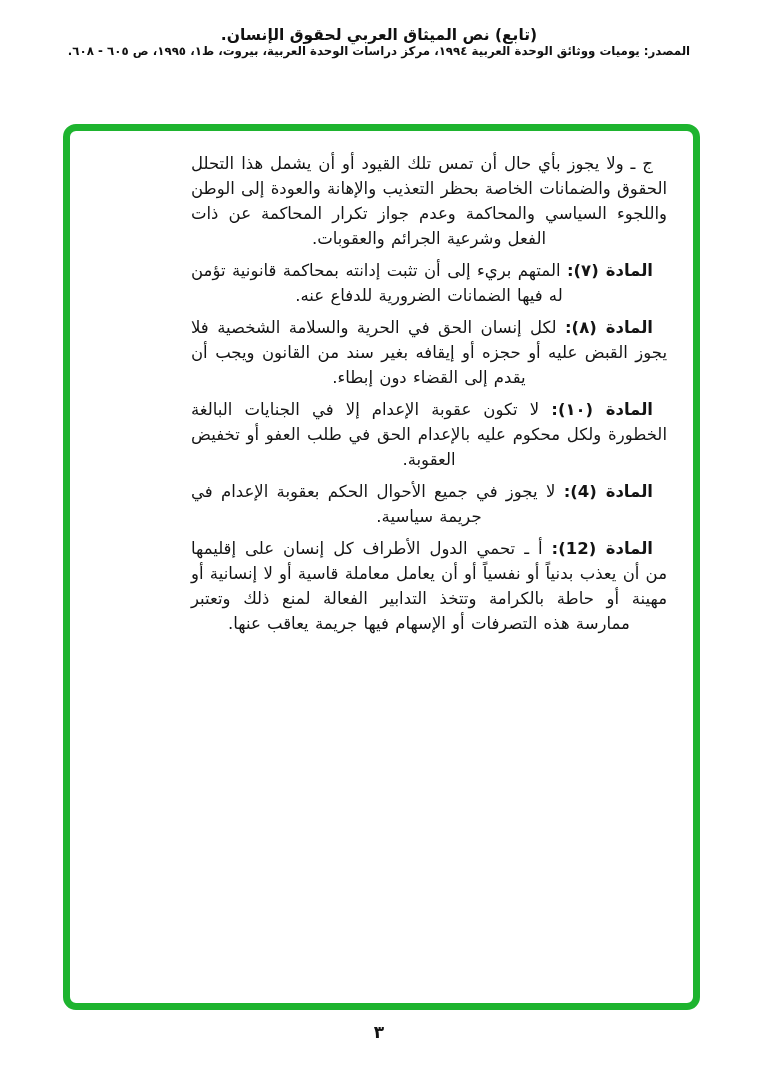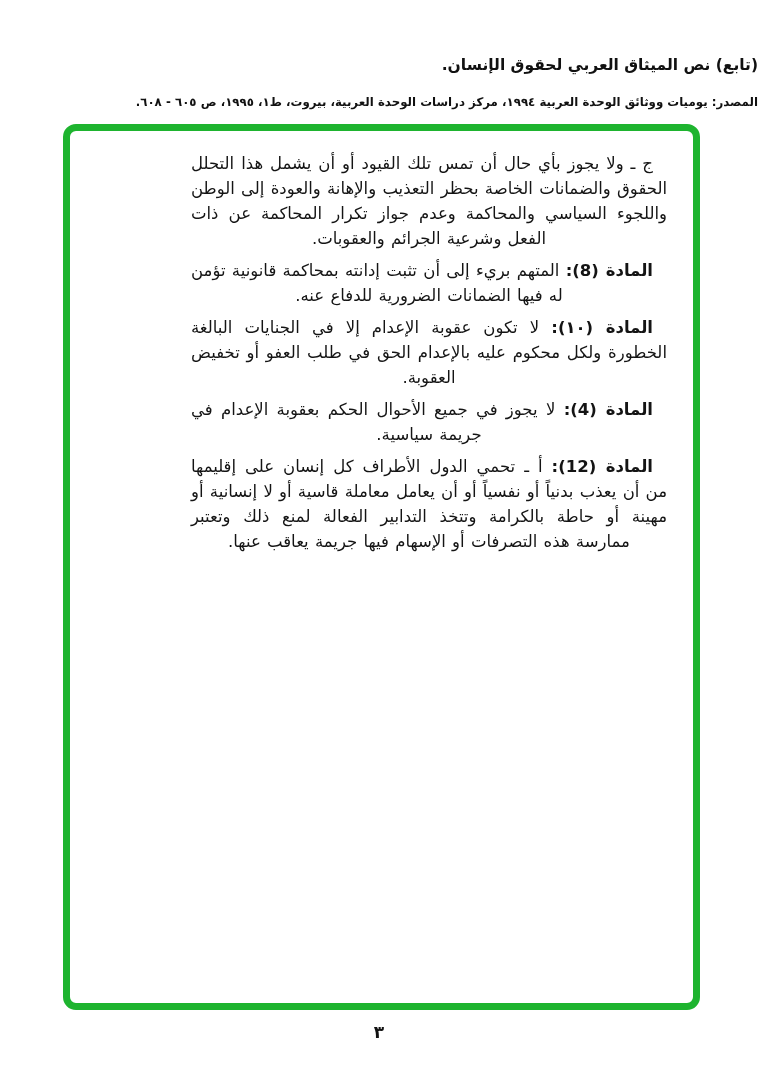--- a/index.html
+++ b/index.html
@@ -11,33 +11,34 @@
     position: relative;
     width: 758px;
     height: 1078px;
     background: #ffffff;
     font-family: "DejaVu Sans", sans-serif;
     direction: rtl;
     overflow: hidden;
   }
   .header {
     position: absolute;
-    top: 56px;
+    top: 26px;
     left: 0;
     right: 0;
+    text-align: center;
     direction: rtl;
   }
   .header .title {
     font-size: 15.5px;
     font-weight: 800;
     color: #111;
     letter-spacing: 0.2px;
   }
   .header .source {
-    margin-top: 21px;
+    margin-top: 0;
     font-size: 11.8px;
     font-weight: 700;
     color: #111;
     white-space: nowrap;
   }
   .frame {
     position: absolute;
     left: 63px;
     top: 124px;
     width: 637px;
@@ -88,22 +89,23 @@
     <div class="source">المصدر: يوميات ووثائق الوحدة العربية ١٩٩٤، مركز دراسات الوحدة العربية، بيروت، ط١، ١٩٩٥، ص ٦٠٥ - ٦٠٨.</div>
   </div>
 
   <div class="frame">
     <div class="text-col">
 
       <p><span class="p-label"></span> <span>ج ـ ولا يجوز بأي حال أن تمس تلك القيود أو أن يشمل هذا التحلل الحقوق والضمانات الخاصة بحظر التعذيب والإهانة والعودة إلى الوطن واللجوء السياسي والمحاكمة وعدم جواز تكرار المحاكمة عن ذات الفعل وشرعية الجرائم والعقوبات.</span></p>
 
 
 
-      <p><span class="p-label">المادة (8):</span> <span>المتهم بريء إلى أن تثبت إدانته بمحاكمة قانونية تؤمن له فيها الضمانات الضرورية للدفاع عنه.</span></p>
+      <p><span class="p-label">المادة (٧):</span> <span>المتهم بريء إلى أن تثبت إدانته بمحاكمة قانونية تؤمن له فيها الضمانات الضرورية للدفاع عنه.</span></p>
 
+      <p><span class="p-label">المادة (٨):</span> <span>لكل إنسان الحق في الحرية والسلامة الشخصية فلا يجوز القبض عليه أو حجزه أو إيقافه بغير سند من القانون ويجب أن يقدم إلى القضاء دون إبطاء.</span></p>
 
 
       <p><span class="p-label">المادة (١٠):</span> <span>لا تكون عقوبة الإعدام إلا في الجنايات البالغة الخطورة ولكل محكوم عليه بالإعدام الحق في طلب العفو أو تخفيض العقوبة.</span></p>
 
       <p><span class="p-label">المادة (4):</span> <span>لا يجوز في جميع الأحوال الحكم بعقوبة الإعدام في جريمة سياسية.</span></p>
 
 
       <p><span class="p-label">المادة (12):</span> <span>أ ـ تحمي الدول الأطراف كل إنسان على إقليمها من أن يعذب بدنياً أو نفسياً أو أن يعامل معاملة قاسية أو لا إنسانية أو مهينة أو حاطة بالكرامة وتتخذ التدابير الفعالة لمنع ذلك وتعتبر ممارسة هذه التصرفات أو الإسهام فيها جريمة يعاقب عنها.</span></p>
 
     </div>

